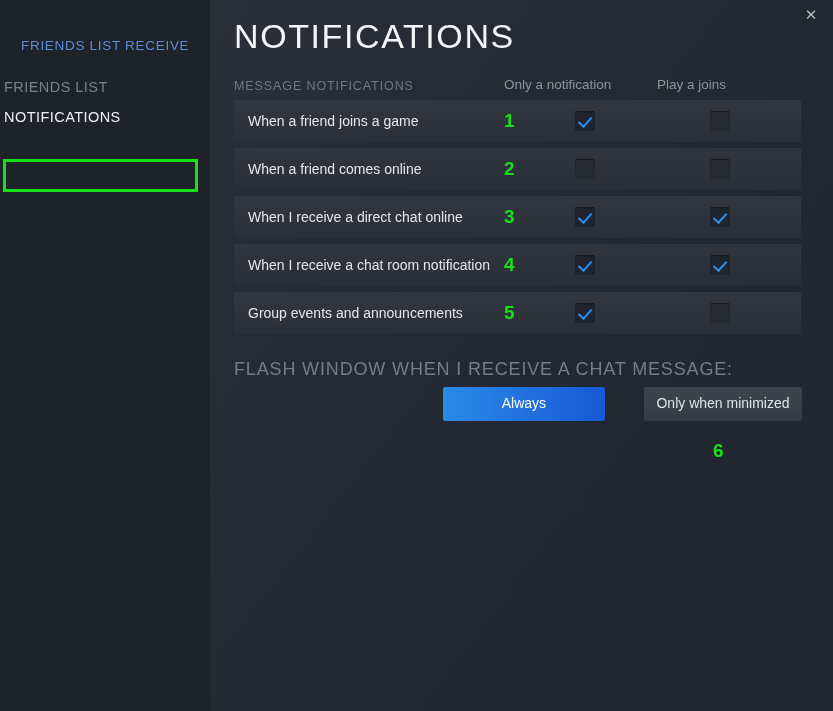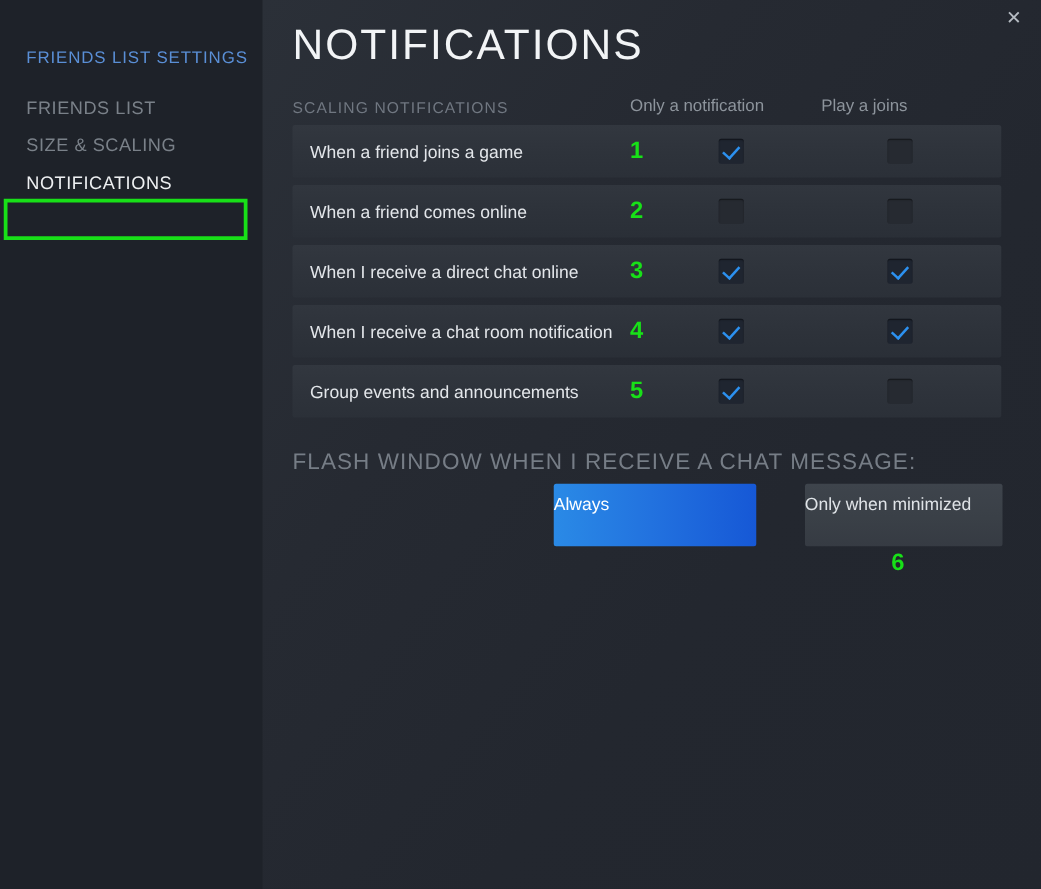--- a/index.html
+++ b/index.html
@@ -43,21 +43,21 @@
   }
   #sidebar-nav {
     position: absolute;
     left: 0;
     top: 72px;
     width: 210px;
   }
   .nav-item {
     height: 30px;
     line-height: 30px;
-    padding-left: 21px;
+    padding-left: 4px;
     font-size: 14.5px;
     letter-spacing: 0.45px;
     color: #7a8189;
     white-space: nowrap;
     box-sizing: border-box;
   }
   .nav-item.active {
     color: #eef0f2;
   }
 
@@ -224,23 +224,23 @@
   #flash-buttons {
     position: absolute;
     left: 233px;
     top: 387px;
     width: 560px;
     height: 33px;
     display: flex;
     gap: 8px;
   }
   .flash-btn {
-    height: 50px;
+    height: 34px;
     line-height: 33px;
-    text-align: left;
+    text-align: center;
     font-size: 14px;
     color: #dfe3e7;
     border-radius: 2px;
     cursor: pointer;
     user-select: none;
     white-space: nowrap;
     box-sizing: border-box;
   }
   .flash-btn.b0 { width: 178px; }
   .flash-btn.b1 { width: 174px; }
@@ -261,39 +261,38 @@
     font-weight: 700;
     color: #18e018;
   }
 </style>
 </head>
 <body>
 
 <div id="window">
 
   <div id="sidebar">
-    <div id="sidebar-title">FRIENDS LIST SETTINGS</div>
+    <div id="sidebar-title">FRIENDS LIST RECEIVE</div>
 
     <div id="sidebar-nav">
       <div class="nav-item">FRIENDS LIST</div>
-      <div class="nav-item">SIZE &amp; SCALING</div>
       <div class="nav-item active">NOTIFICATIONS</div>
     </div>
 
     <div id="nav-highlight-box"></div>
   </div>
 
   <div id="content">
 
     <div id="close-button">✕</div>
 
     <div id="page-title">NOTIFICATIONS</div>
 
     <div id="table-head">
-      <div id="head-section-label">SCALING NOTIFICATIONS</div>
+      <div id="head-section-label">MESSAGE NOTIFICATIONS</div>
       <div id="head-show">Only a notification</div>
       <div id="head-sound">Play a joins</div>
     </div>
 
     <div id="rows">
 
       <div class="notif-row">
         <div class="row-label">When a friend joins a game</div>
         <div class="row-marker">1</div>
         <div class="cbox col-show on"></div>

